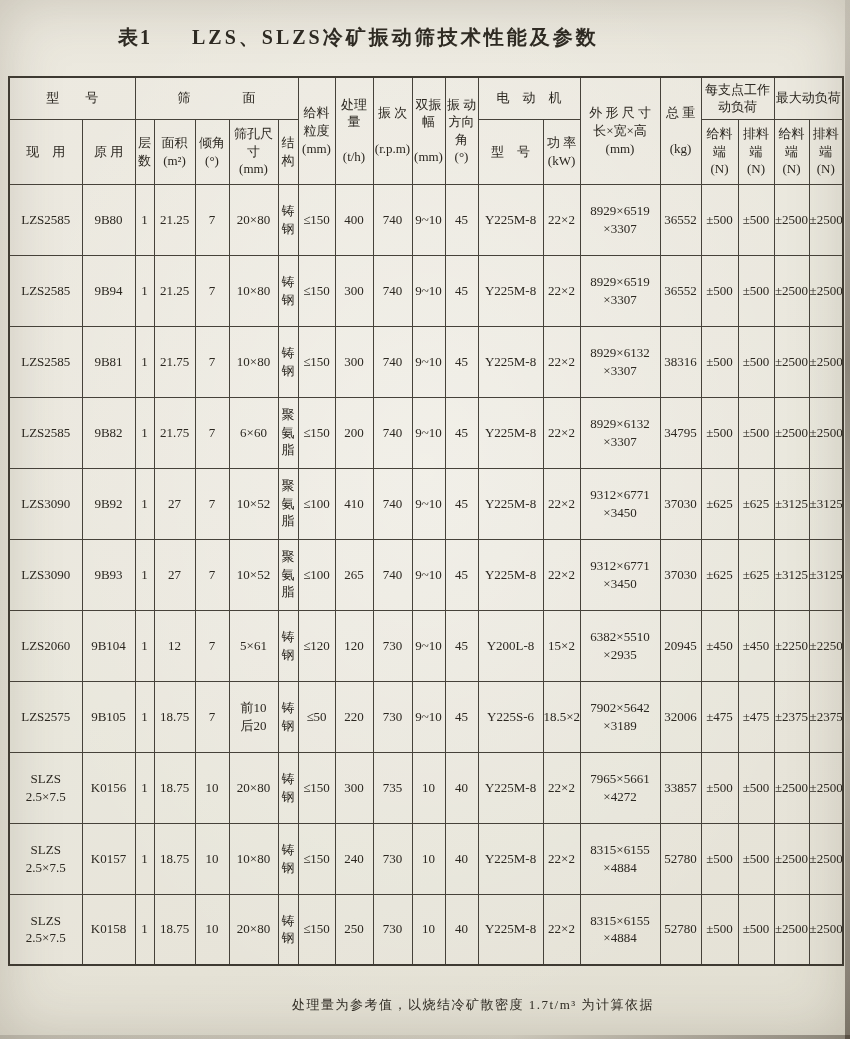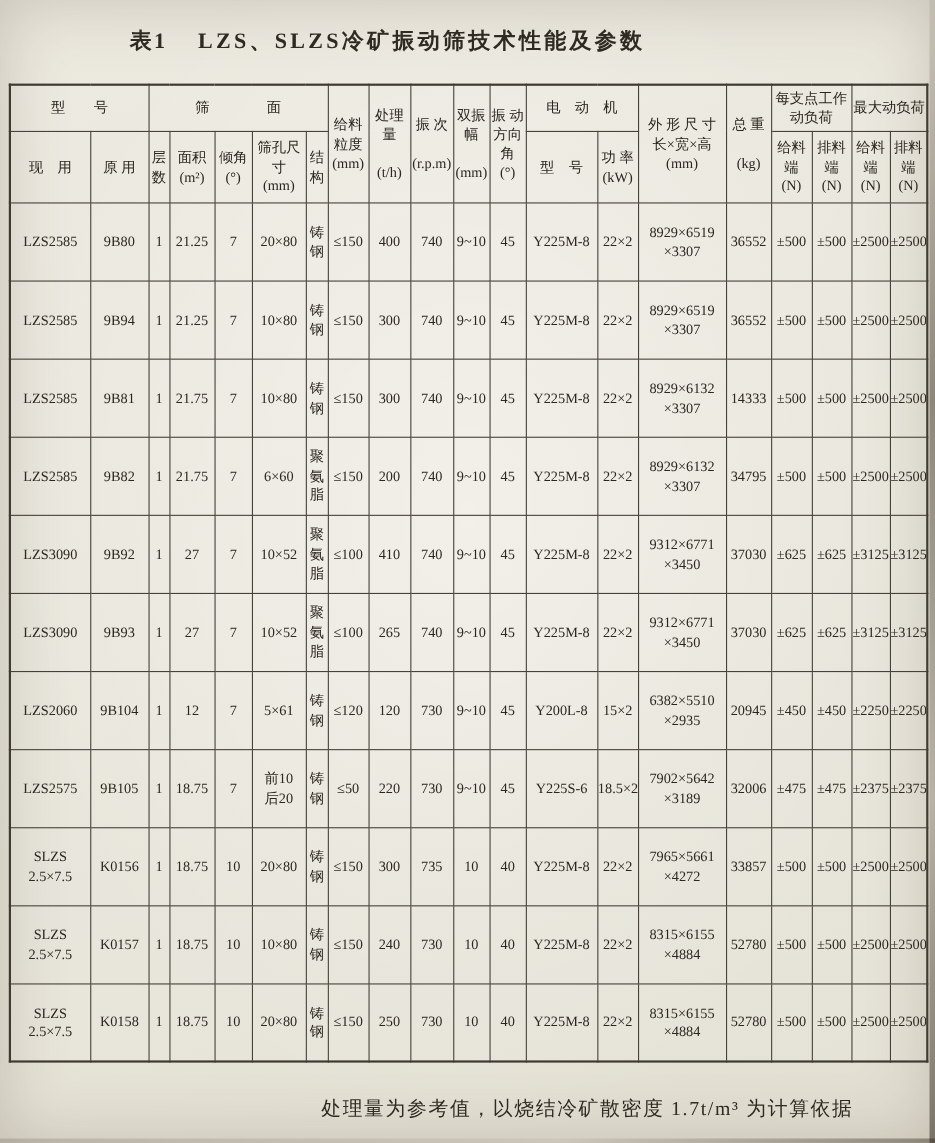--- a/index.html
+++ b/index.html
@@ -21,21 +21,21 @@
   }
   .edge-right{
     position:absolute;top:0;right:0;width:5px;height:100%;pointer-events:none;
     background:linear-gradient(to bottom, rgba(60,50,40,0.10), rgba(50,40,30,0.45) 35%, rgba(50,40,30,0.18) 70%, rgba(40,30,20,0.5));
   }
   .edge-bottom{
     position:absolute;left:0;bottom:0;width:100%;height:4px;pointer-events:none;
     background:linear-gradient(to right, rgba(60,50,40,0.18), rgba(60,50,40,0.05) 60%, rgba(40,30,20,0.4));
   }
   .title-row{
-    position:absolute;top:24px;left:118px;display:flex;align-items:baseline;gap:28px;
+    position:absolute;top:24px;left:118px;display:flex;align-items:baseline;gap:40px;
     white-space:nowrap;
   }
   .table-label{font-size:20px;font-weight:bold;letter-spacing:2px;}
   .doc-title{font-size:20px;font-weight:bold;letter-spacing:3px;}
   table.spec{
     position:absolute;left:8px;top:76px;width:834px;
     border-collapse:collapse;table-layout:fixed;
     border:2px solid #3e3a32;
     background:rgba(255,255,250,0.08);
   }
@@ -52,21 +52,21 @@
   tr.h1{height:42px;}
   tr.h2{height:65px;}
   tbody tr{height:71px;}
   td.c0{font-size:14px;}
   td.c6{font-size:12px;line-height:1.1;}
   td.c14{font-size:12.5px;}
   td.c12{font-size:12.5px;}
   th.small{font-size:12px;line-height:1.3;}
   .footnote{
     position:absolute;left:292px;top:996px;
-    font-size:18px;letter-spacing:1.5px;white-space:nowrap;
+    font-size:13px;letter-spacing:1.5px;white-space:nowrap;
     color:#2e2a23;
   }
 </style>
 </head>
 <body>
 
 <div class="page">
   <div class="title-row">
     <span class="table-label">表1</span>
     <span class="doc-title">LZS、SLZS冷矿振动筛技术性能及参数</span>
@@ -210,21 +210,21 @@
 钢</td>
           <td class="c7">≤150</td>
           <td class="c8">300</td>
           <td class="c9">740</td>
           <td class="c10">9~10</td>
           <td class="c11">45</td>
           <td class="c12">Y225M-8</td>
           <td class="c13">22×2</td>
           <td class="c14">8929×6132
 ×3307</td>
-          <td class="c15">14333</td>
+          <td class="c15">38316</td>
           <td class="c16">±500</td>
           <td class="c17">±500</td>
           <td class="c18">±2500</td>
           <td class="c19">±2500</td>
         </tr>
         <tr>
           <td class="c0">LZS2585</td>
           <td class="c1">9B82</td>
           <td class="c2">1</td>
           <td class="c3">21.75</td>

